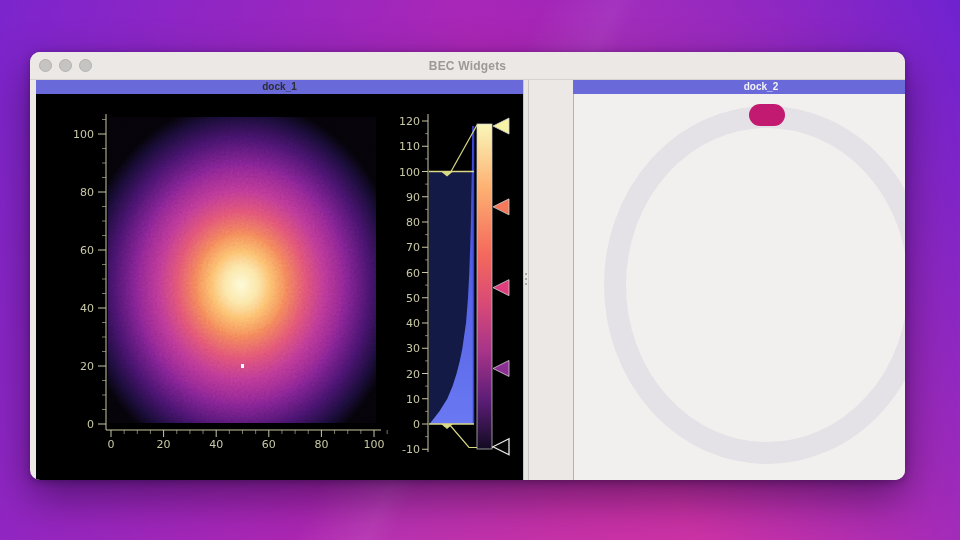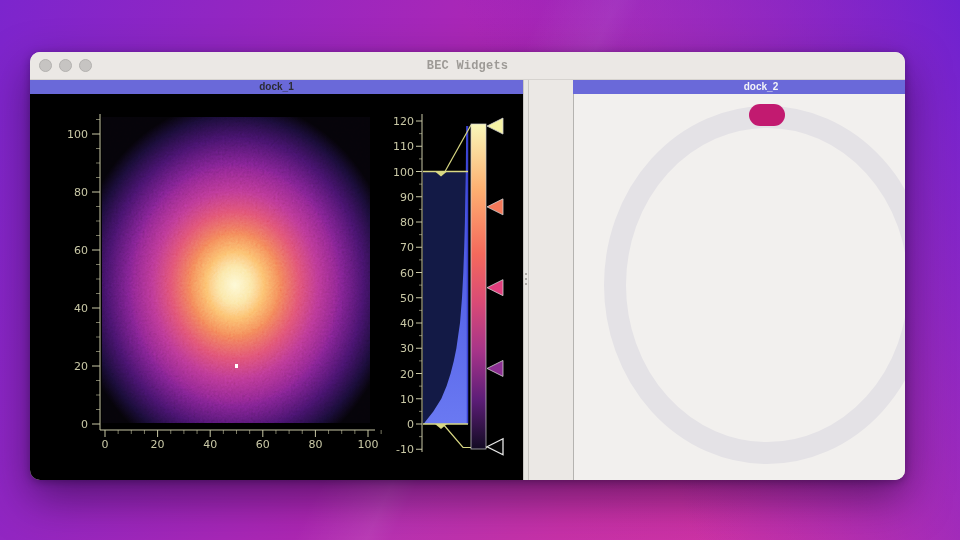--- a/index.html
+++ b/index.html
@@ -16,31 +16,30 @@
     position:absolute; left:30px; top:52px; width:875px; height:428px;
     border-radius:10px; overflow:hidden;
     box-shadow:0 18px 44px rgba(20,0,40,0.5), 0 2px 8px rgba(20,0,40,0.35);
     display:flex; flex-direction:column;
     background:#ebe8e5;
   }
   .titlebar {
     height:28px; flex:0 0 28px; background:#ebe8e5;
     display:flex; align-items:center; position:relative;
     border-bottom:1px solid #d6d3cf;
-    font-family:Liberation Mono, monospace;
   }
   .traffic { display:flex; gap:7px; margin-left:9px; }
   .tl-btn { width:13px; height:13px; border-radius:50%; background:#c6c4c2; border:1px solid #b3b1af; cursor:default; }
   .win-title {
     position:absolute; left:0; right:0; text-align:center;
     font-size:12px; font-weight:bold; color:#9d9a96; letter-spacing:0.2px;
   }
   .content { flex:1; display:flex; }
   .dock { display:flex; flex-direction:column; }
-  .dock1 { width:493px; flex:0 0 493px; }
+  .dock1 { width:493px; flex:0 0 493px;padding-left:6px; }
   .dock2 { width:376px; flex:0 0 376px;margin-left:44px; }
   .dock-bar {
     height:14px; flex:0 0 14px; background:#6a69d9;
     text-align:center; font-size:10px; font-weight:bold; line-height:14px;
     cursor:move;
   }
   .dock-bar.d1 { color:#2b2b33; }
   .dock-bar.d2 { color:#f4f4f8; }
   .plot-area { flex:1; background:#000; position:relative; }
   .plot-area svg { display:block; }

